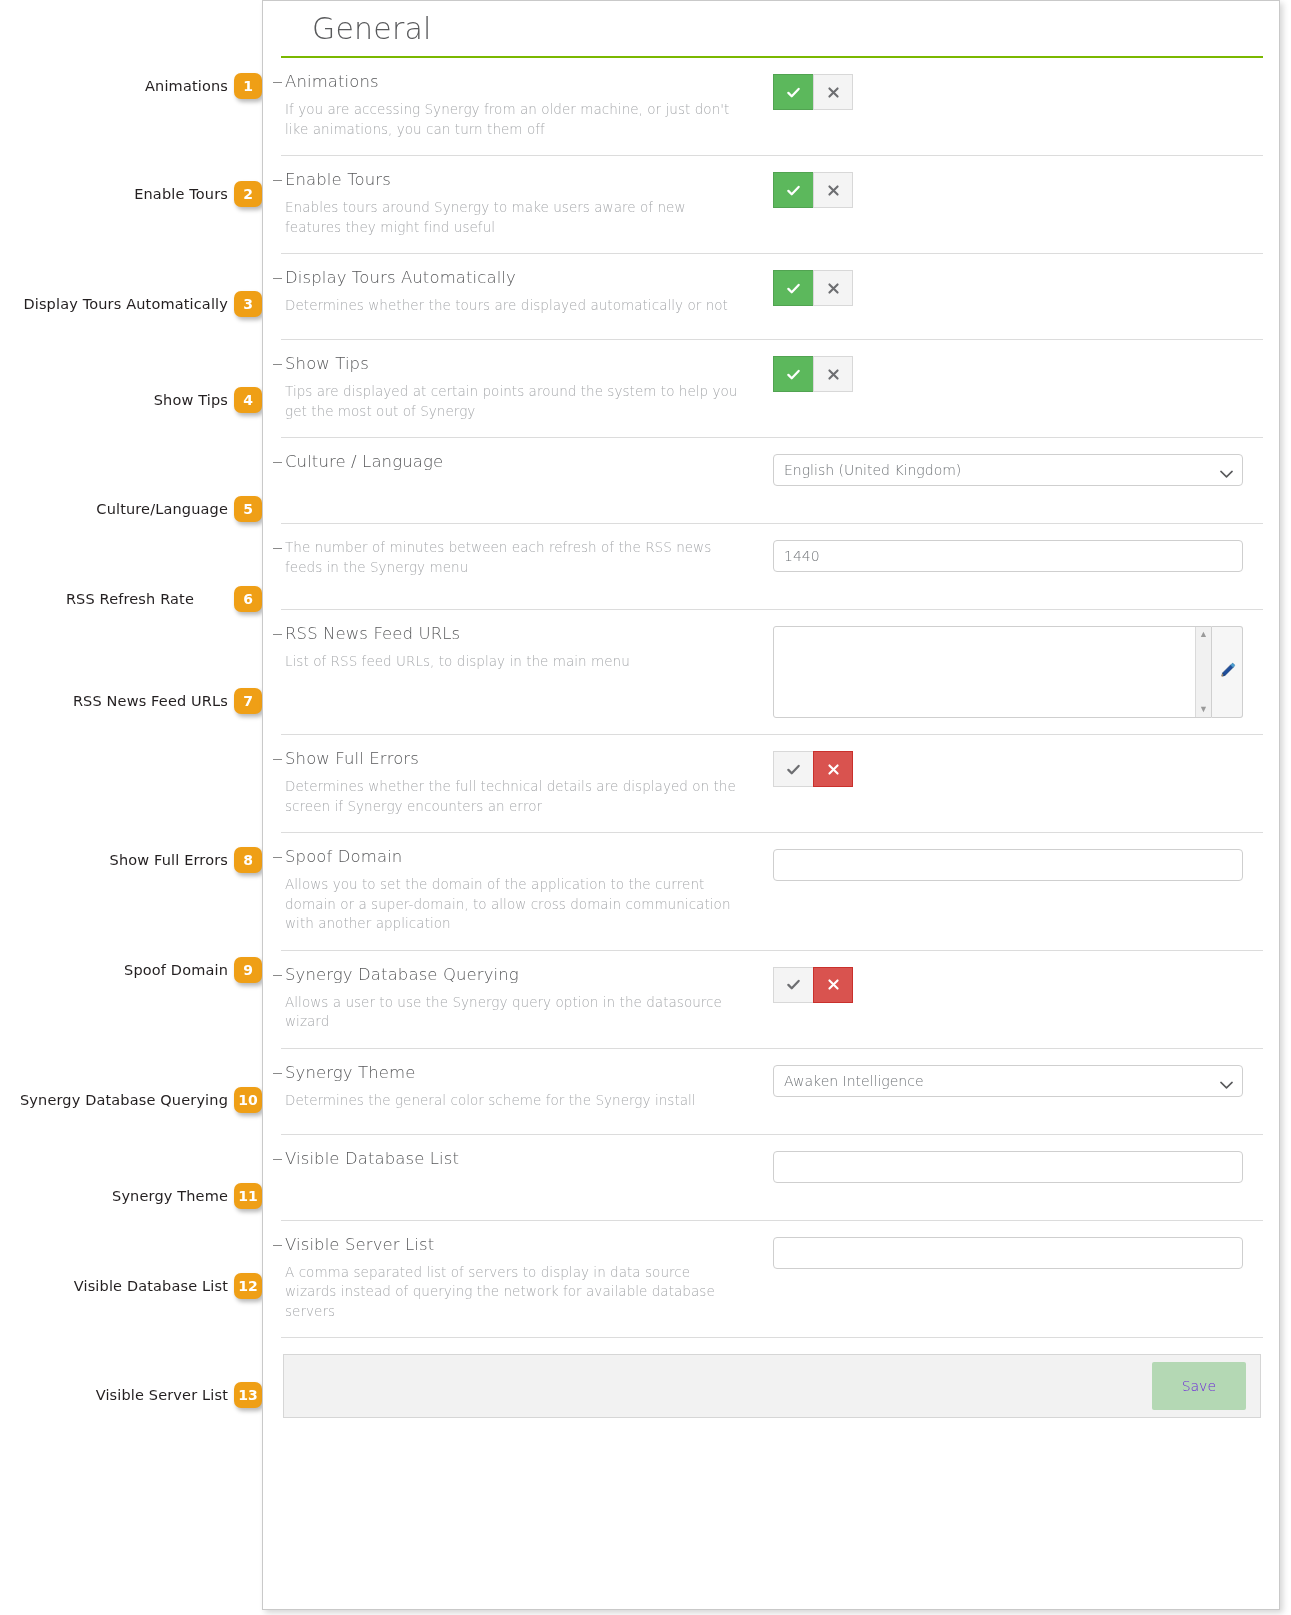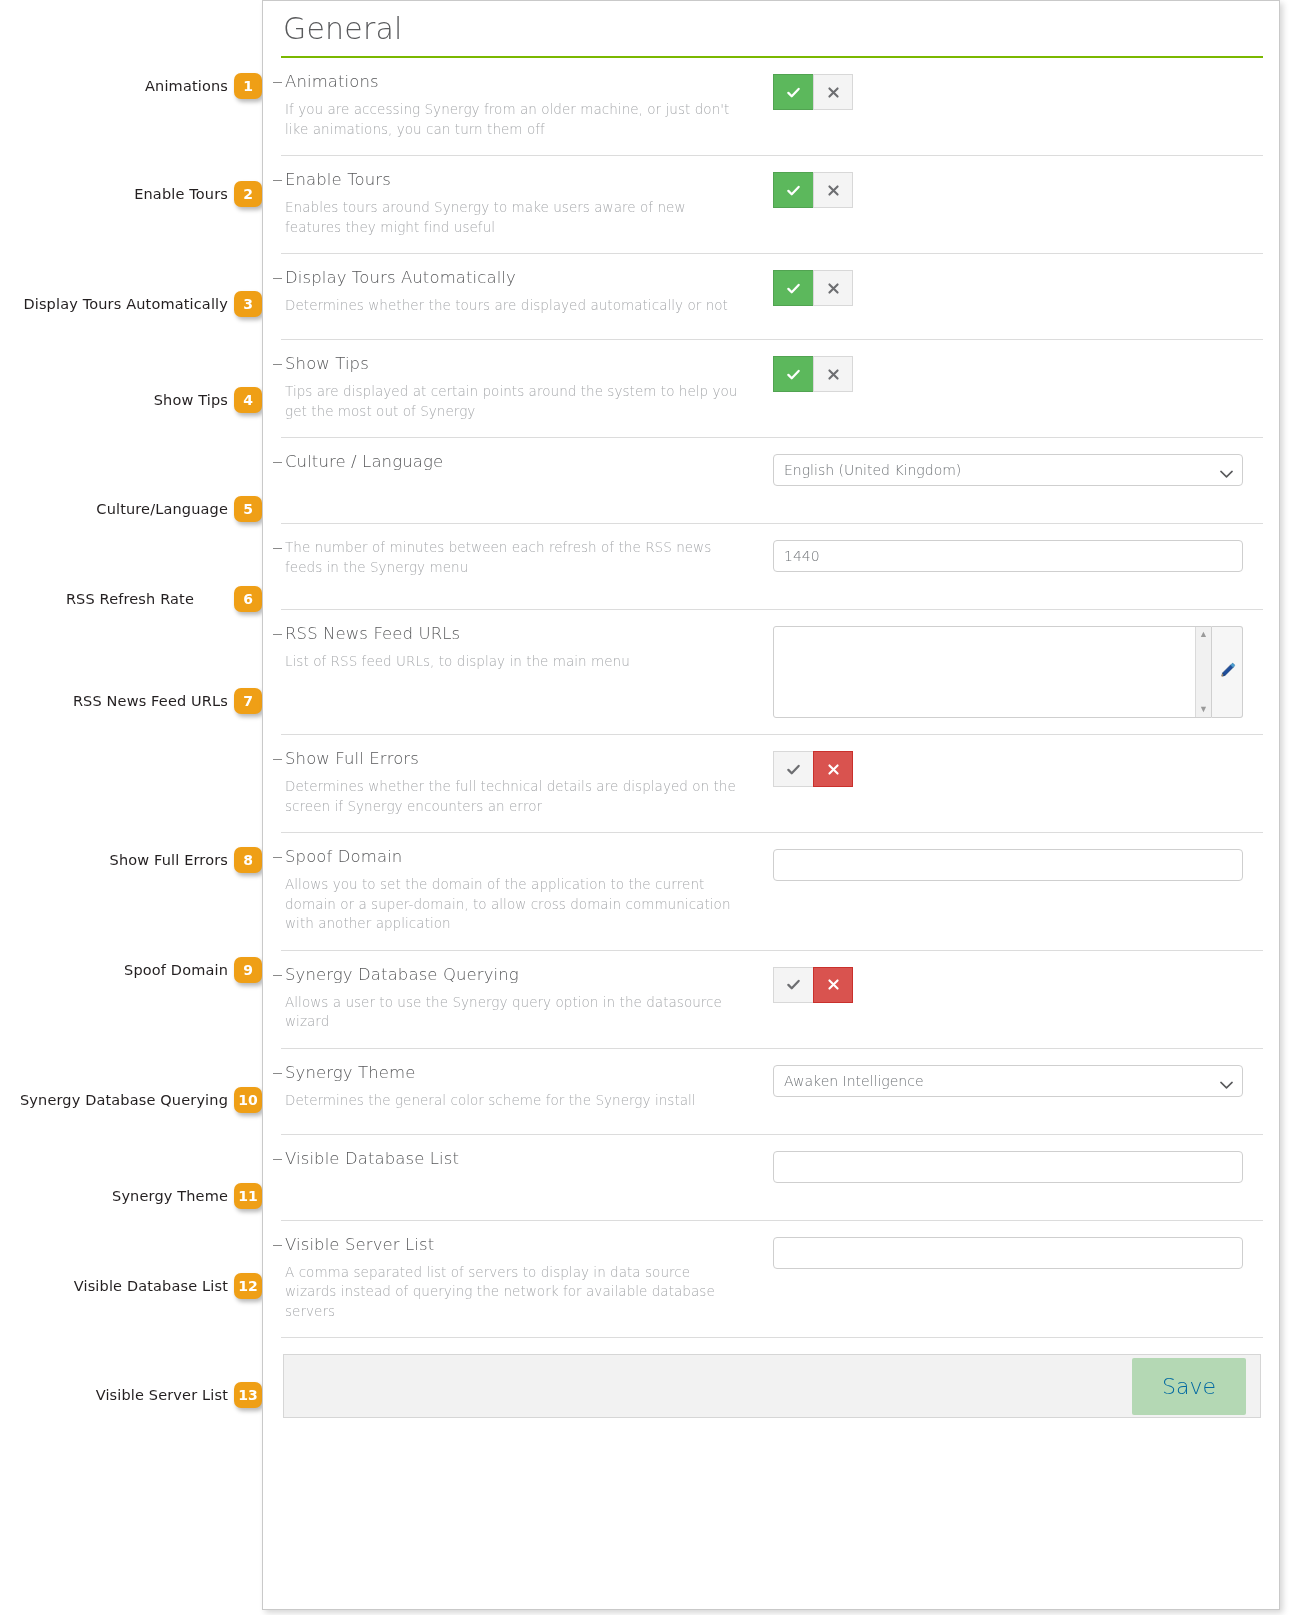--- a/index.html
+++ b/index.html
@@ -74,20 +74,21 @@
     padding: 0 16px 0 18px;
   }
 
   .page-title {
     font-family: "DejaVu Sans", sans-serif;
     font-weight: 300;
     font-size: 30px;
     color: #58595b;
     padding: 10px 0 6px 2px;
     letter-spacing: 0.2px;
+    margin-left: 29px;
   }
   .title-rule {
     height: 2px;
     background: #7ab800;
     margin: 4px 0 0 0;
   }
 
   .settings-list { }
 
   .row {
@@ -248,27 +249,27 @@
     background: #f2f2f2;
     border: 1px solid #d6d6d6;
     height: 64px;
     display: flex;
     align-items: center;
     justify-content: flex-end;
     padding-right: 14px;
   }
   .save-btn {
     background: #b4d8b4;
-    color: #0369a1;
+    color: #6d28d9;
     border: none;
     border-radius: 2px;
     padding: 16px 30px;
     font-family: "DejaVu Sans", sans-serif;
     font-weight: 300;
-    font-size: 22px;
+    font-size: 14px;
     cursor: pointer;
   }
 </style>
 </head>
 <body>
 
 <div class="page">
 
   <div class="callouts">
       <div class="callout" style="top: 73px;">

